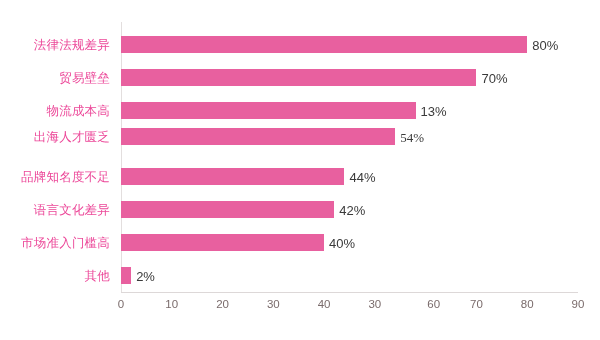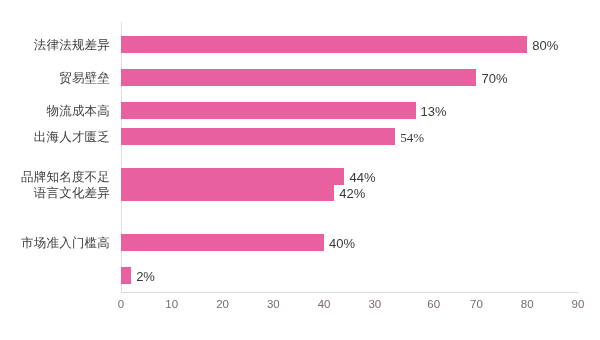--- a/index.html
+++ b/index.html
@@ -46,21 +46,21 @@
     height: 17px;
   }
   .cat-label {
     position: absolute;
     left: 0;
     top: 50%;
     transform: translateY(-50%);
     width: 110px;
     text-align: right;
     font-size: 12.5px;
-    color: #404040;
+    color: #ec4899;
     line-height: 17px;
     white-space: nowrap;
     letter-spacing: 0.2px;
   }
   .bar-wrap {
     position: absolute;
     left: 121px;
     top: 0;
     height: 17px;
   }
@@ -127,35 +127,36 @@
         </div>
         <div class="val-label" style="left: 400.2px;">54%</div>
       </div>
       <div class="row" style="top: 168px;">
         <div class="cat-label">品牌知名度不足</div>
         <div class="bar-wrap" style="width: 223.422px;">
           <div class="bar" title="品牌知名度不足 44%" style="width: 223.422px; background: rgb(232, 96, 159);"></div>
         </div>
         <div class="val-label" style="left: 349.422px; text-align: center;">44%</div>
       </div>
-      <div class="row" style="top: 184px;">
+      <div class="row" style="top: 201px;">
         <div class="cat-label">语言文化差异</div>
         <div class="bar-wrap" style="width: 213.267px;">
           <div class="bar" title="语言文化差异 42%" style="width: 213.267px; background: rgb(232, 96, 159);"></div>
         </div>
         <div class="val-label" style="left: 339.267px;">42%</div>
       </div>
       <div class="row" style="top: 234px;">
         <div class="cat-label">市场准入门槛高</div>
         <div class="bar-wrap" style="width: 203.111px;">
           <div class="bar" title="市场准入门槛高 40%" style="width: 203.111px; background: rgb(232, 96, 159);"></div>
         </div>
         <div class="val-label" style="left: 329.111px;">40%</div>
       </div>
       <div class="row" style="top: 267px;">
+        <div class="cat-label">其他</div>
         <div class="bar-wrap" style="width: 10.1556px;">
           <div class="bar" title="其他 2%" style="width: 10.1556px; background: rgb(232, 96, 159);"></div>
         </div>
         <div class="val-label" style="left: 136.156px;">2%</div>
       </div>
     </div>
   <div id="xticks">
       <div class="xtick" style="left: 121px; color: rgb(122, 107, 107);">0</div>
       <div class="xtick" style="left: 171.778px; color: rgb(122, 107, 107);">10</div>
       <div class="xtick" style="left: 222.556px; color: rgb(122, 107, 107);">20</div>

